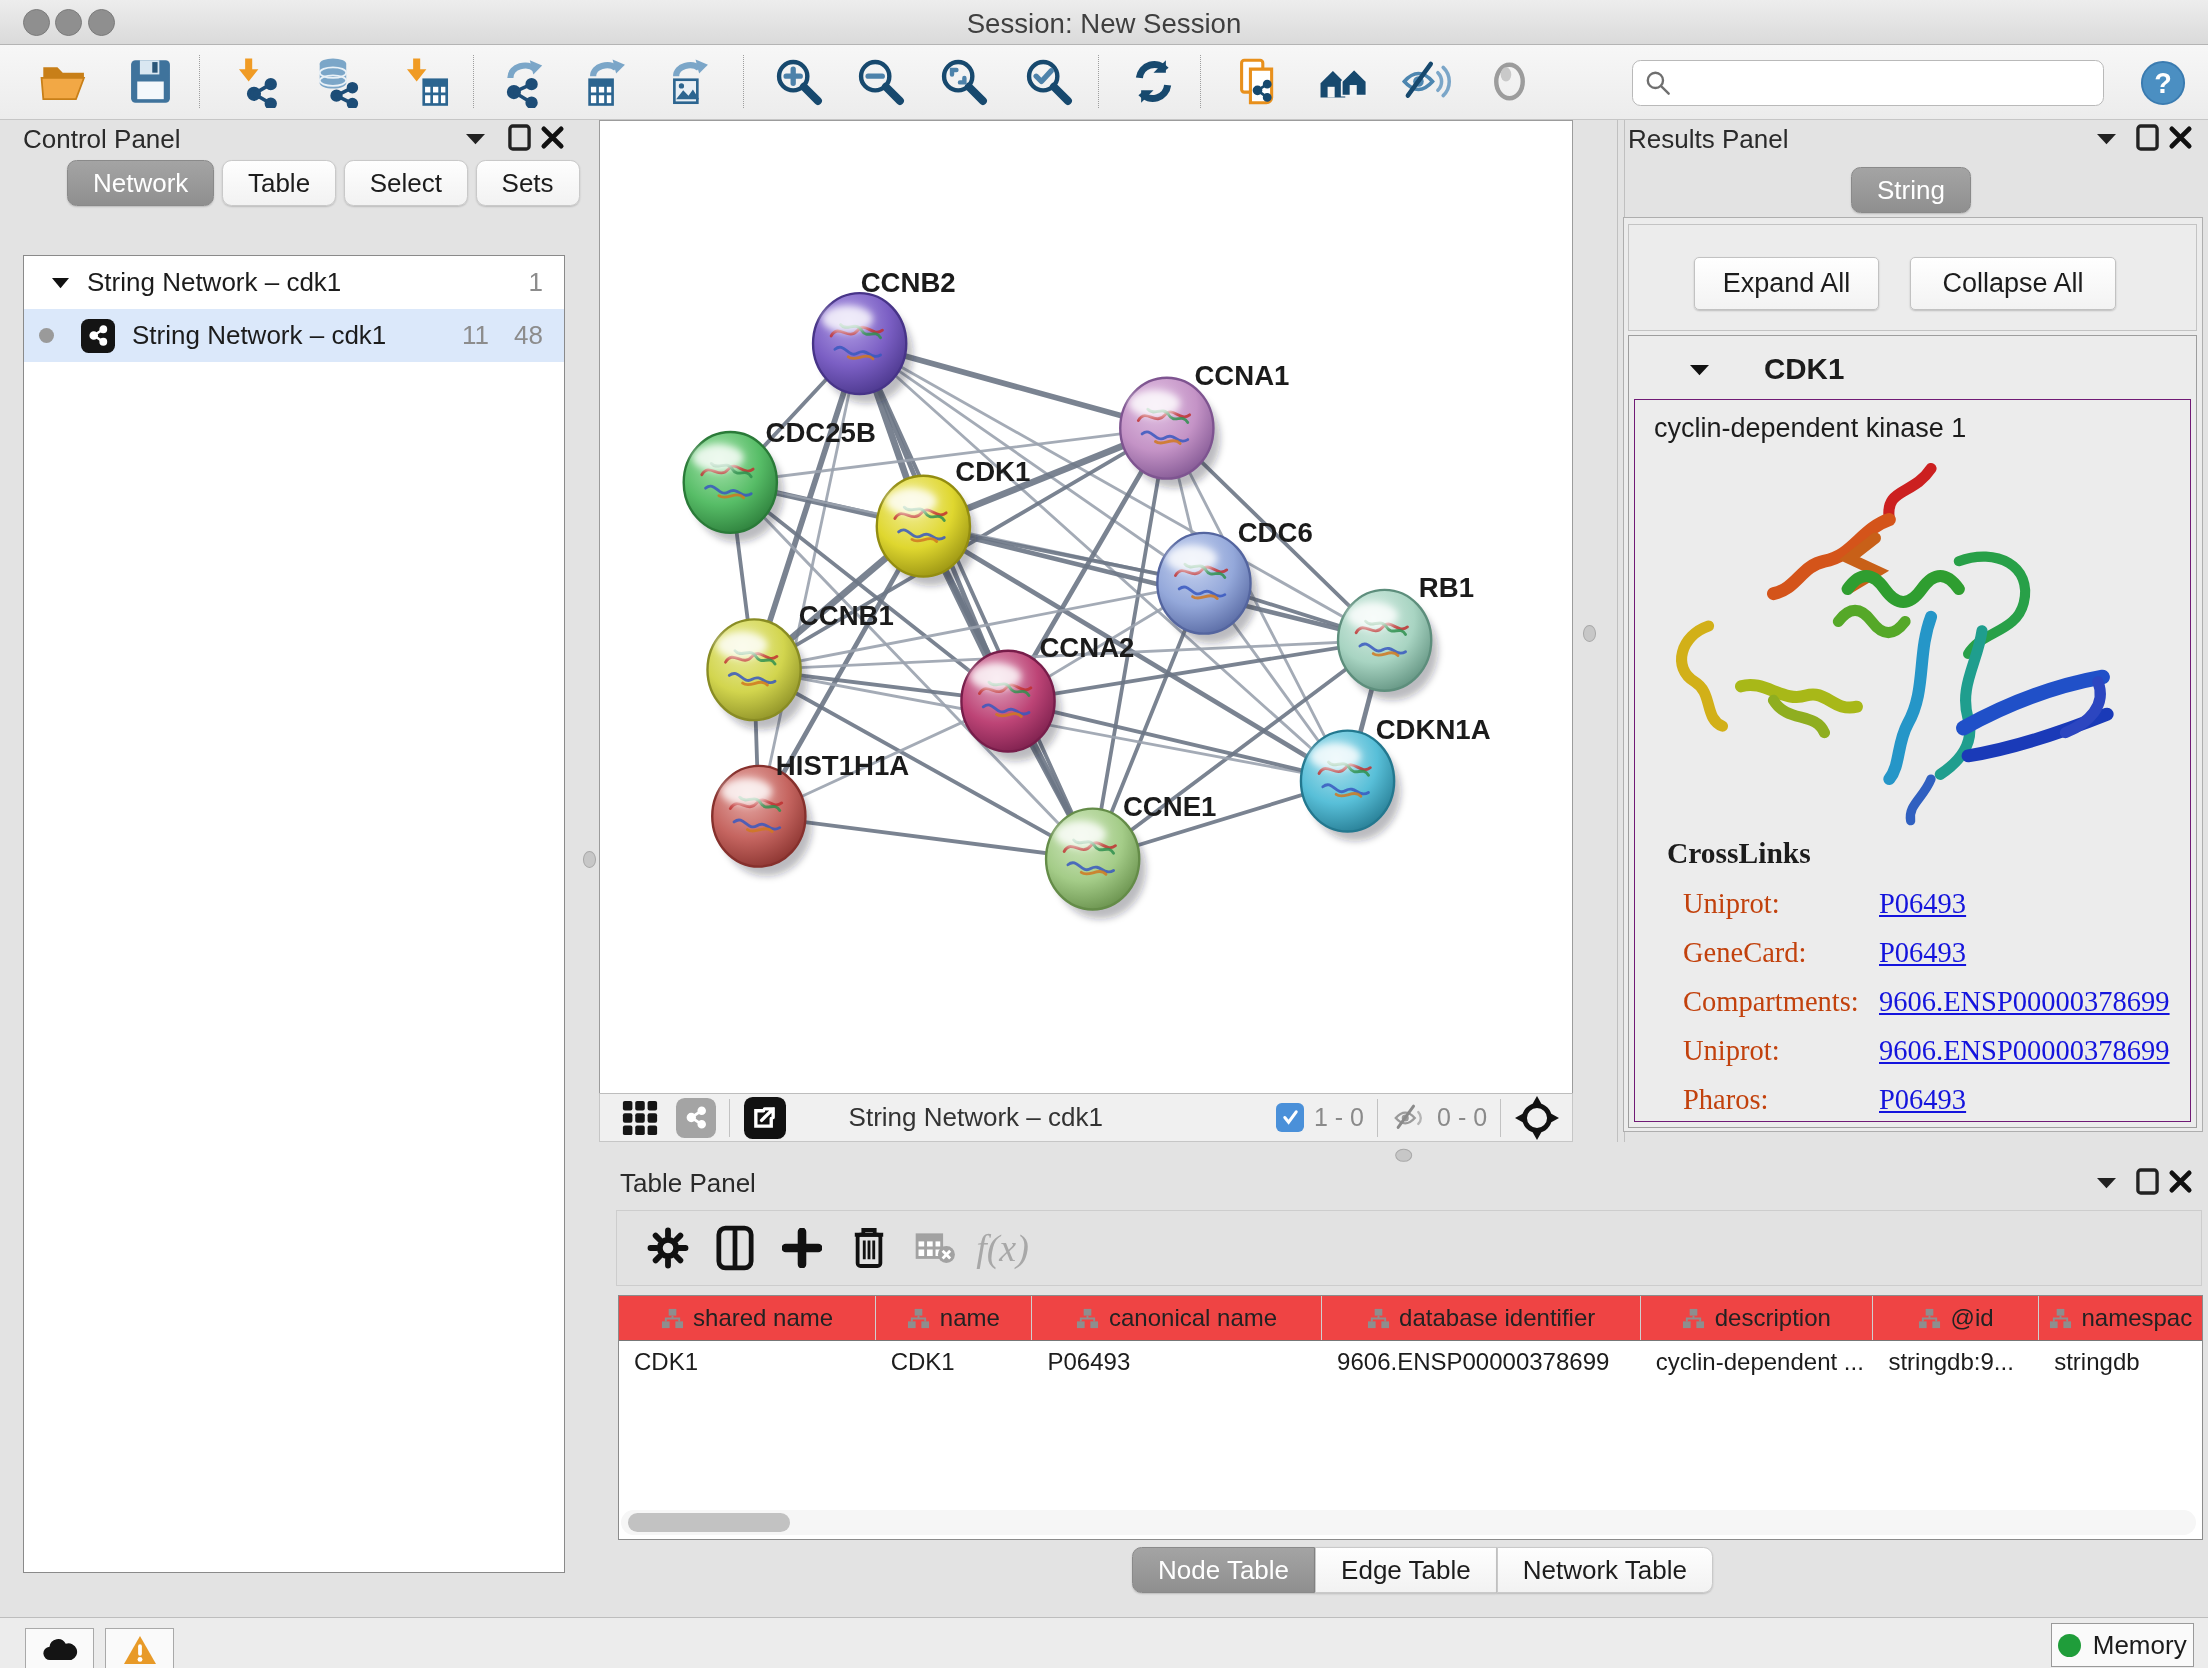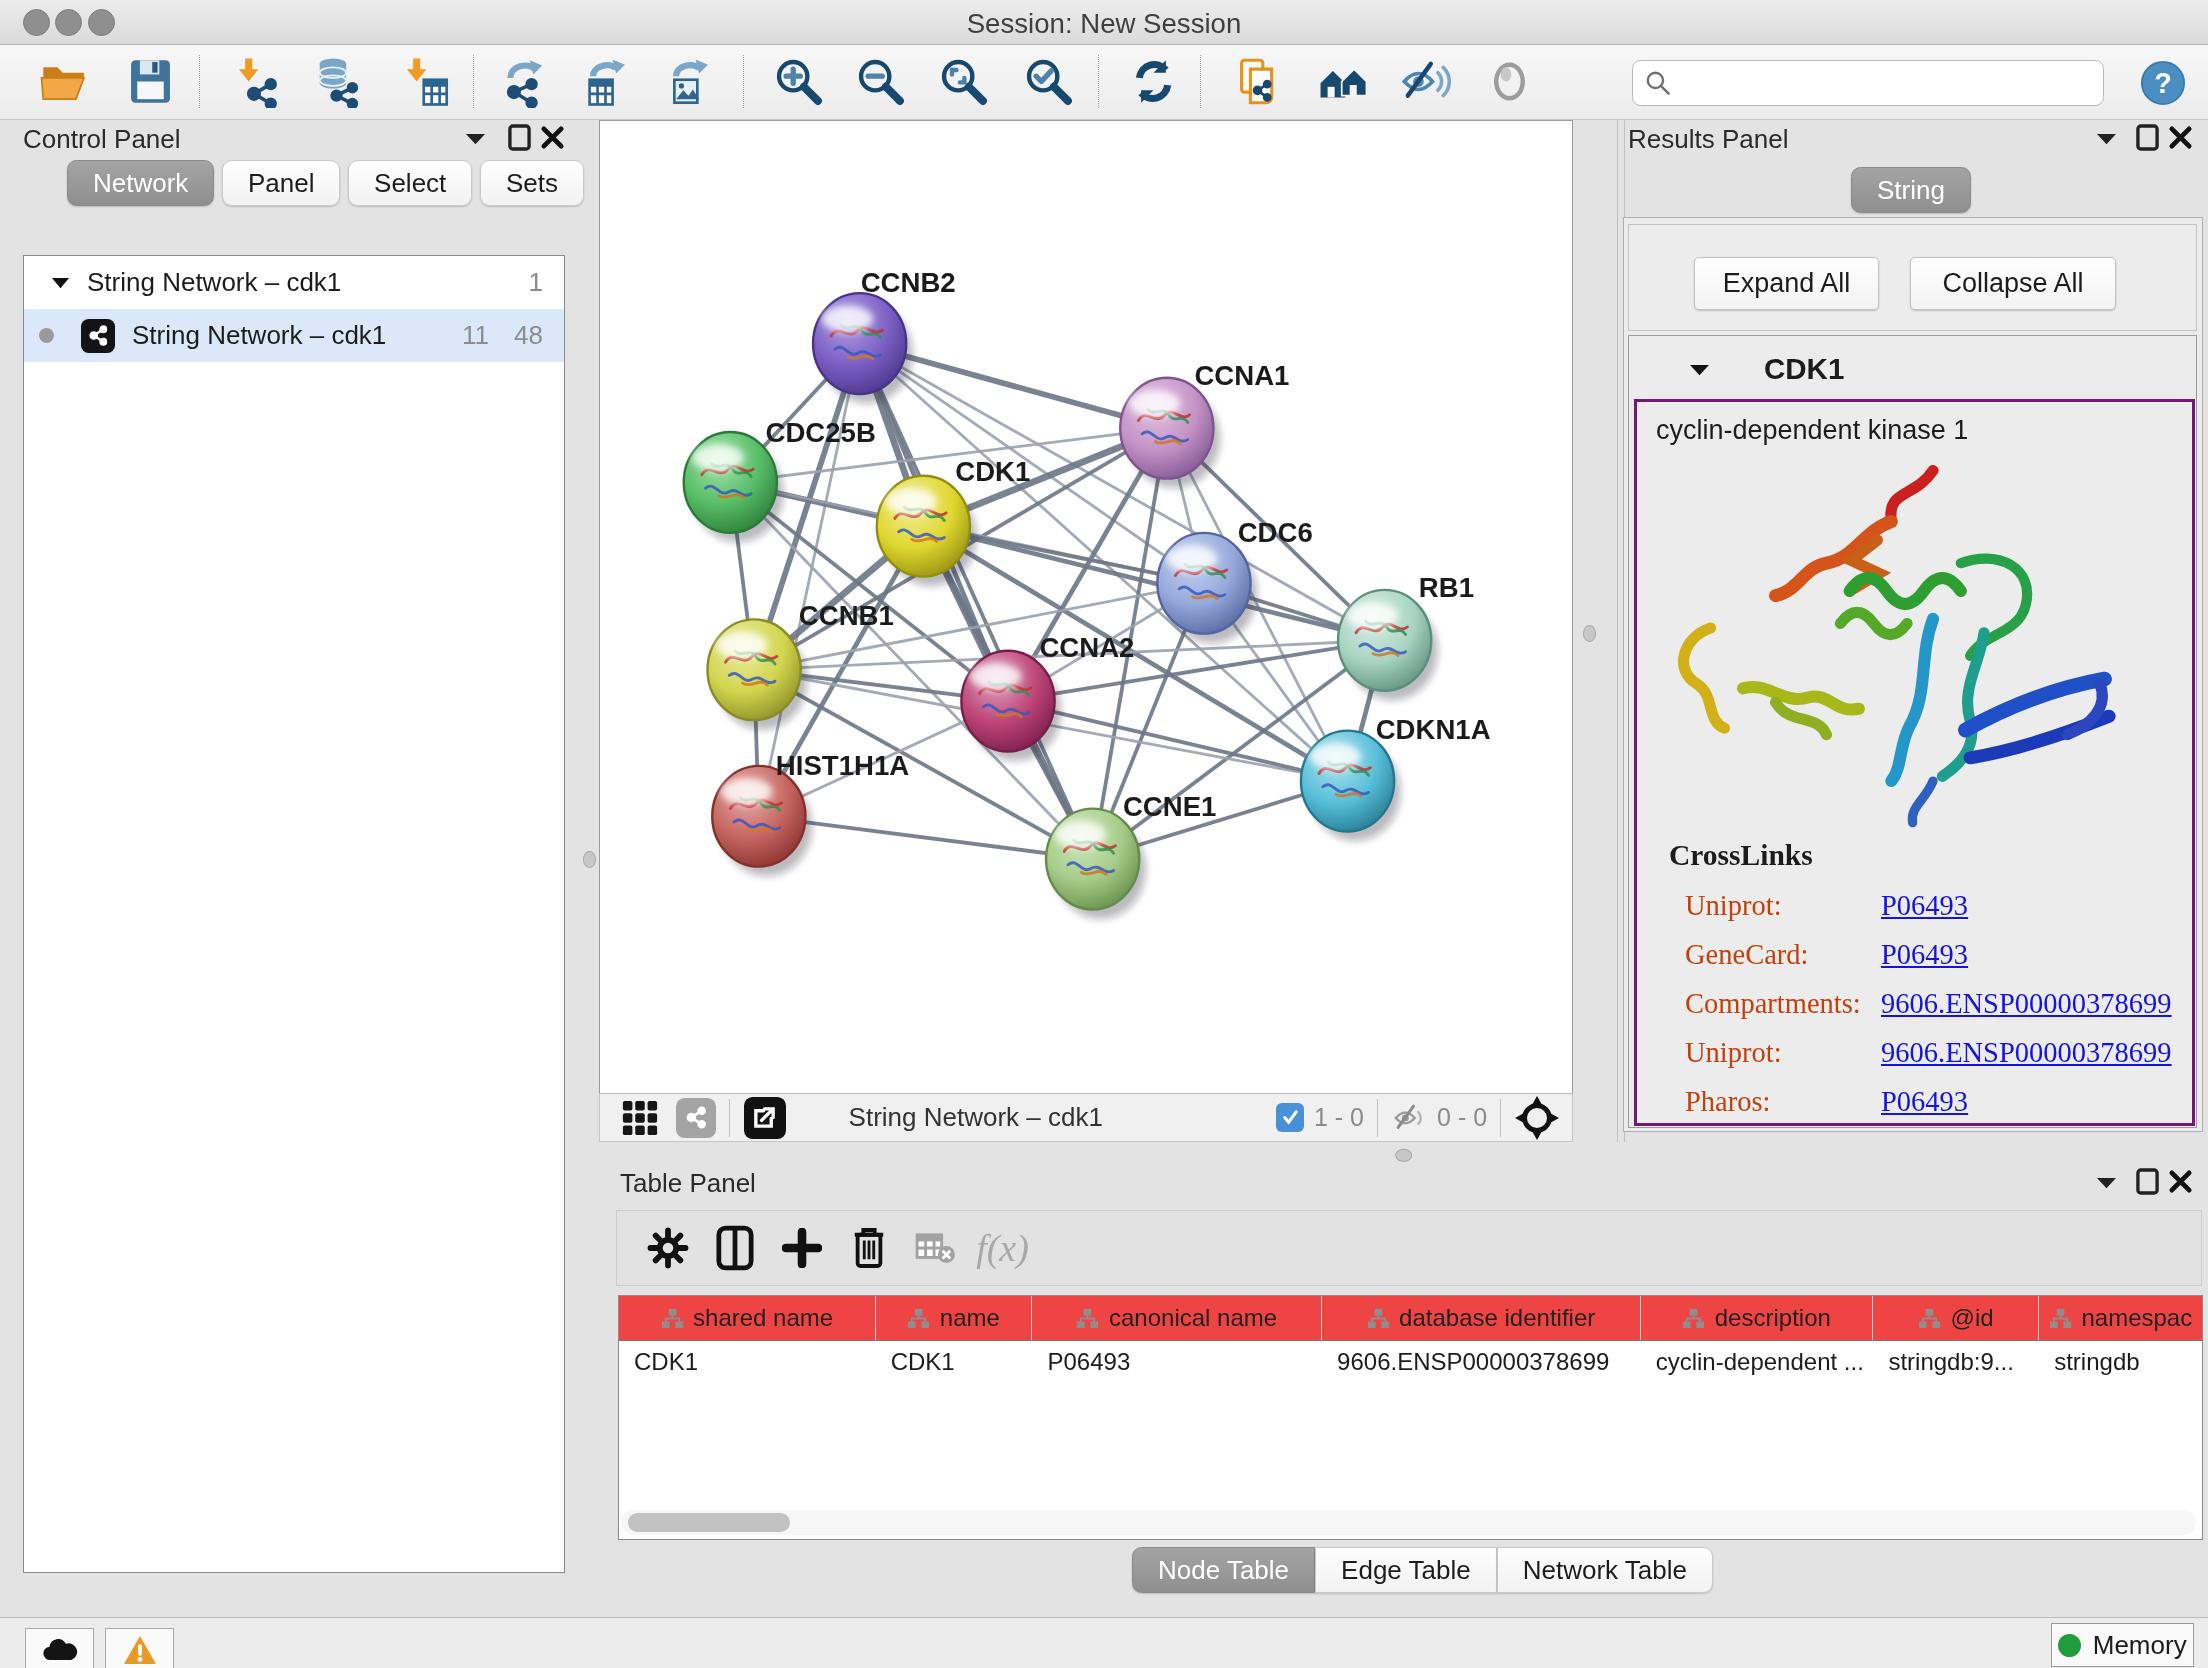--- a/index.html
+++ b/index.html
@@ -42,21 +42,21 @@
   .nt-sep{width:0;height:38px;border-left:1px solid #c2c2c2;margin:0 13.3px;}
   .nt-text{font-size:26px;color:#333;}
   .nt-cnt{font-size:25px;color:#8a8a8a;margin-left:9.5px;}
   
   .rp-box{left:1623px;top:217px;width:580px;height:915px;background:#ececec;border:1px solid #aeaeae;box-sizing:border-box;}
   .rp-btnbox{left:1628px;top:224px;width:567px;height:105px;border:1px solid #c3c3c3;background:#ececec;}
   .btn{background:linear-gradient(#ffffff,#f3f3f3);border:1px solid #c2c2c2;border-radius:5px;
        font-size:27px;display:flex;align-items:center;justify-content:center;
        box-shadow:0 1px 1.9px rgba(0,0,0,.2);}
   .rp-main{left:1628px;top:335px;width:567px;height:791px;border:1px solid #9d9d9d;background:#ececec;}
-  .rp-inner{left:1634px;top:399px;width:555px;height:721px;border:3px solid #701a75;background:#ececec;}
+  .rp-inner{left:1634px;top:399px;width:555px;height:721px;border:1px solid #701a75;background:#ececec;}
   .serif{font-family:Liberation Serif, serif;}
   .xl-label{font-size:28.5px;color:#c2410c;}
   .xl-link{font-size:28.5px;text-decoration:underline;}
   
   .tp-toolbar{left:616px;top:1210px;width:1586px;height:76px;background:#e2e2e2;border:1px solid #cdcdcd;
               display:flex;align-items:center;box-sizing:border-box;}
   .tp-ico{width:67px;height:57px;display:flex;align-items:center;justify-content:center;text-align:right;}
   .tbl{left:618px;top:1295px;width:1585px;height:245px;background:#fff;border:1.9px solid #8b8b8b;box-sizing:border-box;}
   .tbl-head{display:flex;height:44px;background:#ef4444;border-bottom:1.9px solid #777;}
   .th{display:flex;align-items:center;justify-content:center;font-size:24px;color:#222;
@@ -267,21 +267,21 @@
         <rect x="2" y="2" width="20" height="24" rx="3" fill="none" stroke="#222" stroke-width="3.5"></rect>
       </svg>
   </div>
   <div class="abs ph-ico" style="left:535px;top:120px">
     <svg width="25" height="25" viewBox="0 0 26 26">
         <path d="M4 4 L22 22 M22 4 L4 22" stroke="#111" stroke-width="5" stroke-linecap="round"></path>
       </svg>
   </div>
   <div class="abs" style="left:67px;top:160px;display:flex;gap:7.6px">
     <div class="tab active">Network</div>
-    <div class="tab">Panel</div>
+    <div class="tab">Table</div>
     <div class="tab">Select</div>
     <div class="tab">Sets</div>
   </div>
   <div class="abs cp-tree">
     <div class="tree-row">
       <svg width="19" height="13.3" viewBox="0 0 20 14" style="margin:0 17px 0 27px">
         <path d="M1 2 L10 13 L19 2 z" fill="#111"></path>
       </svg>
       <span>String Network – cdk1</span>
       <span class="cnt" style="margin-left:auto;margin-right:21px">1</span>

